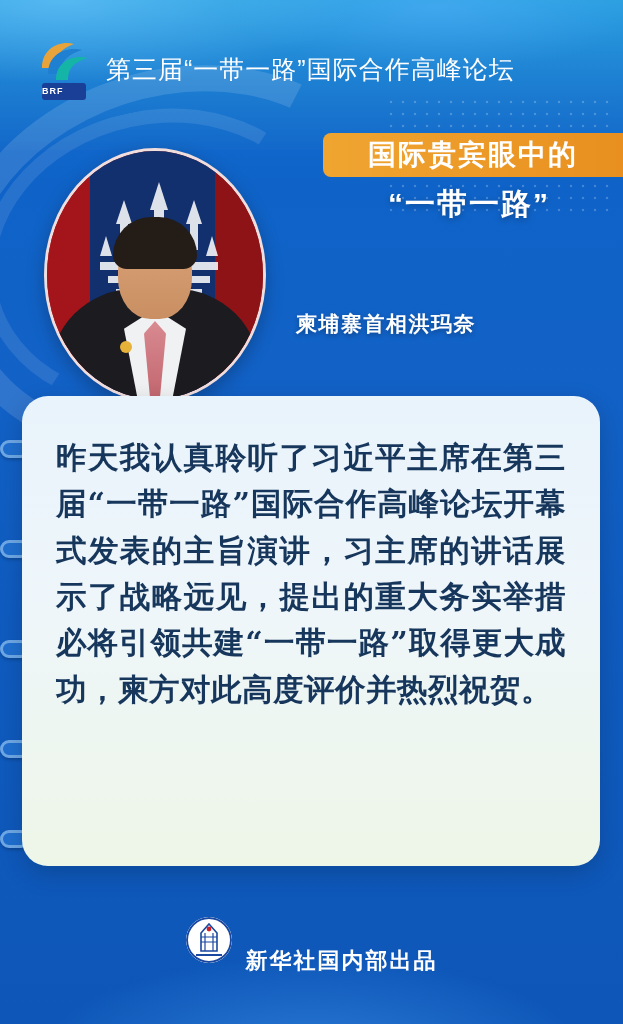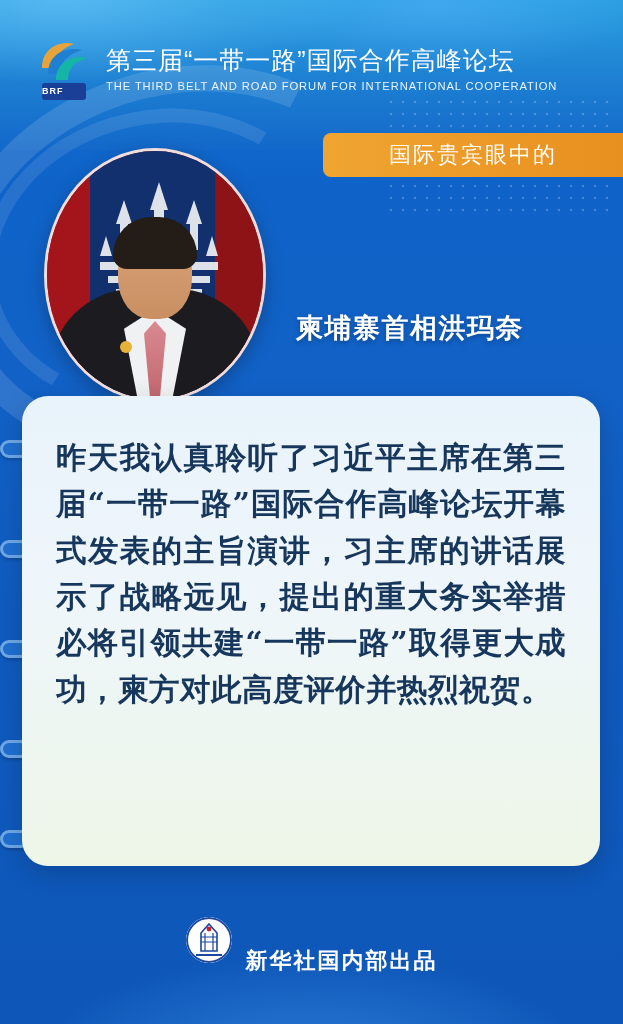--- a/index.html
+++ b/index.html
@@ -120,22 +120,22 @@
     right: 0; top: 133px;
     width: 300px; height: 44px;
     background: linear-gradient(90deg, #f0a531 0%, #e88f1f 100%);
     border-radius: 8px 0 0 8px;
     display: flex;
     align-items: center;
     justify-content: center;
   }
   .title-banner span {
     color: #ffffff;
-    font-size: 22px;
-    font-weight: normal;
+    font-size: 28px;
+    font-weight: bold;
     letter-spacing: 2px;
   }
   .title-sub {
     position: absolute;
     right: 46px; top: 184px;
     width: 216px;
     text-align: center;
     color: #ffffff;
     font-size: 30px;
     font-weight: bold;
@@ -212,21 +212,21 @@
     width: 12px; height: 12px;
     border-radius: 50%;
     background: #e6b23a;
   }
 
   
   .speaker-name {
     position: absolute;
     left: 296px; top: 310px;
     color: #ffffff;
-    font-size: 27px;
+    font-size: 21px;
     font-weight: bold;
     letter-spacing: 1.5px;
     text-shadow: 0 2px 5px rgba(0,0,0,0.3);
   }
 
   
   .quote-card {
     position: absolute;
     left: 22px; top: 396px;
     width: 578px; height: 470px;
@@ -302,27 +302,27 @@
     <div class="brf-logo">
       <svg class="brf-swirl" viewBox="0 0 52 44">
         <path d="M4 30 C4 10 22 2 36 6 C24 10 16 18 16 30 Z" fill="#e8a33a"></path>
         <path d="M10 36 C10 16 28 8 44 12 C30 16 22 24 22 36 Z" fill="#1f7fd0"></path>
         <path d="M18 42 C18 24 34 16 50 20 C36 24 30 30 30 42 Z" fill="#14b5a6"></path>
       </svg>
       <div class="brf-badge">BRF</div>
     </div>
     <div class="header-text">
       <div class="header-cn">第三届“一带一路”国际合作高峰论坛</div>
-      <div class="header-en">THE THIRD BELT AND ROAD FORUM FOR INTERNATIONAL COOPERATION</div>
     </div>
   </div>
 
   <div class="title-banner">
     <span>国际贵宾眼中的</span>
   </div>
+  <div class="title-sub">“一带一路”</div>
 
   <div class="portrait">
     <div class="p-flagbg"></div>
     <svg class="p-temple" viewBox="0 0 130 150">
       <g fill="#ffffff" opacity="0.9">
         <path d="M65 6 L74 34 L56 34 Z"></path>
         <rect x="60" y="34" width="10" height="34"></rect>
         <path d="M30 24 L38 48 L22 48 Z"></path>
         <rect x="26" y="48" width="8" height="26"></rect>
         <path d="M100 24 L108 48 L92 48 Z"></path>

